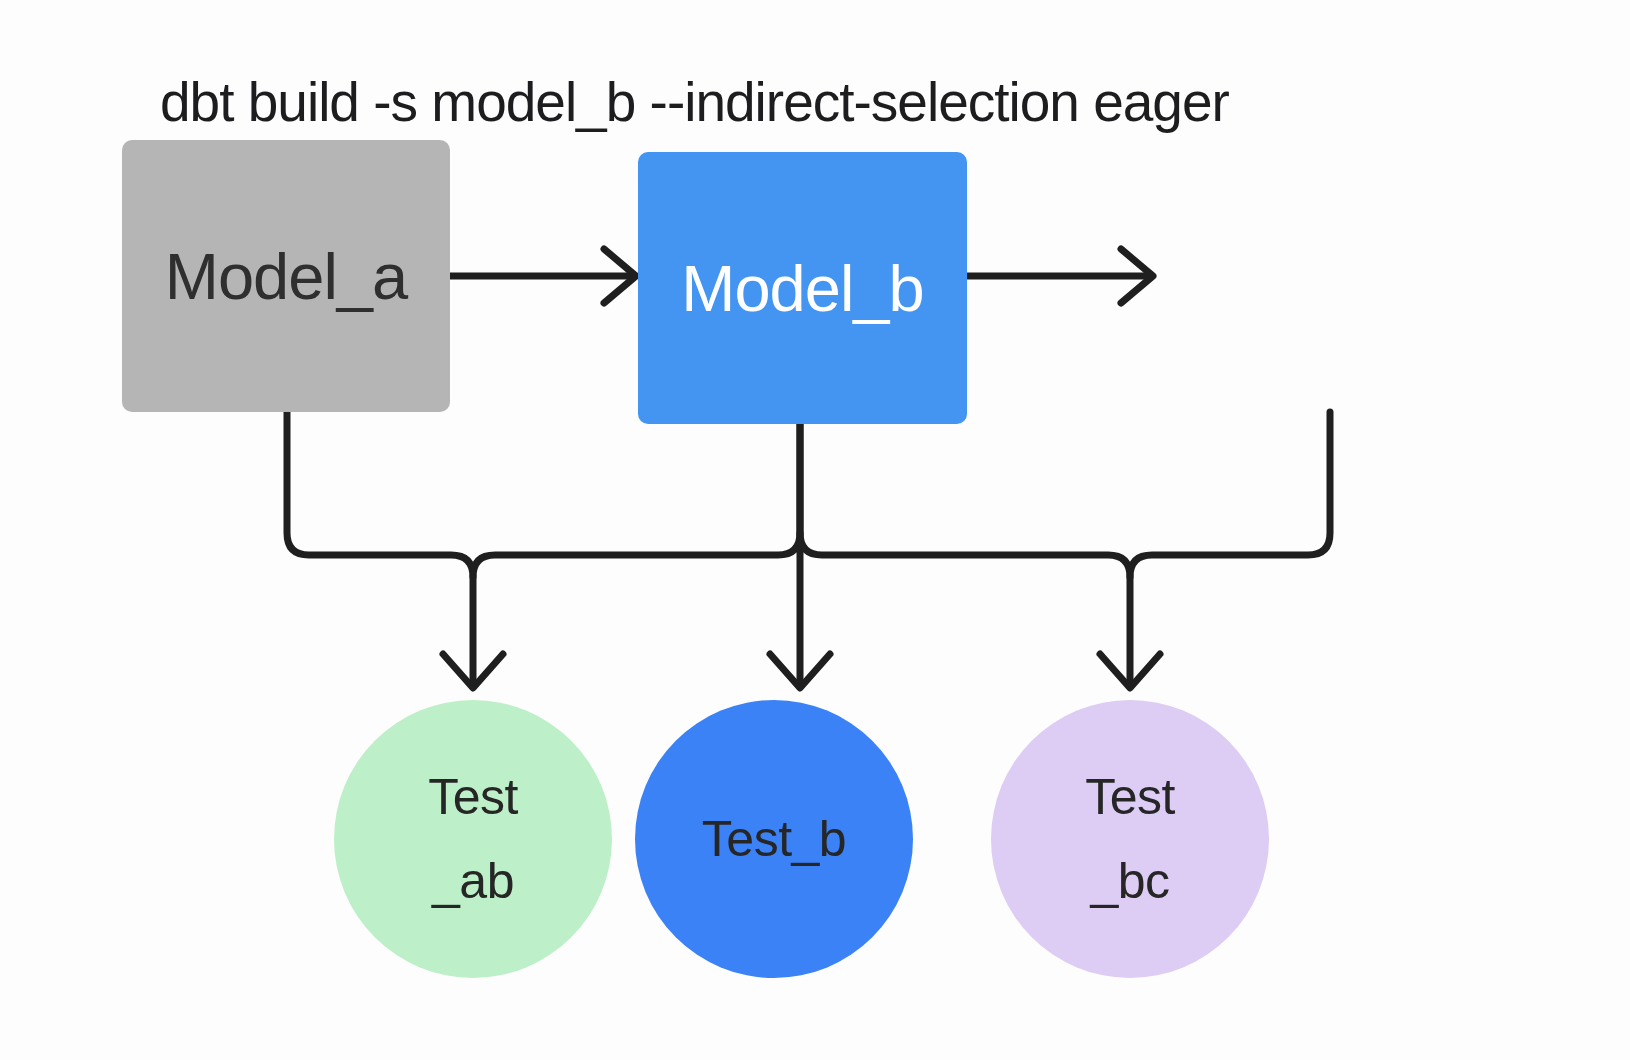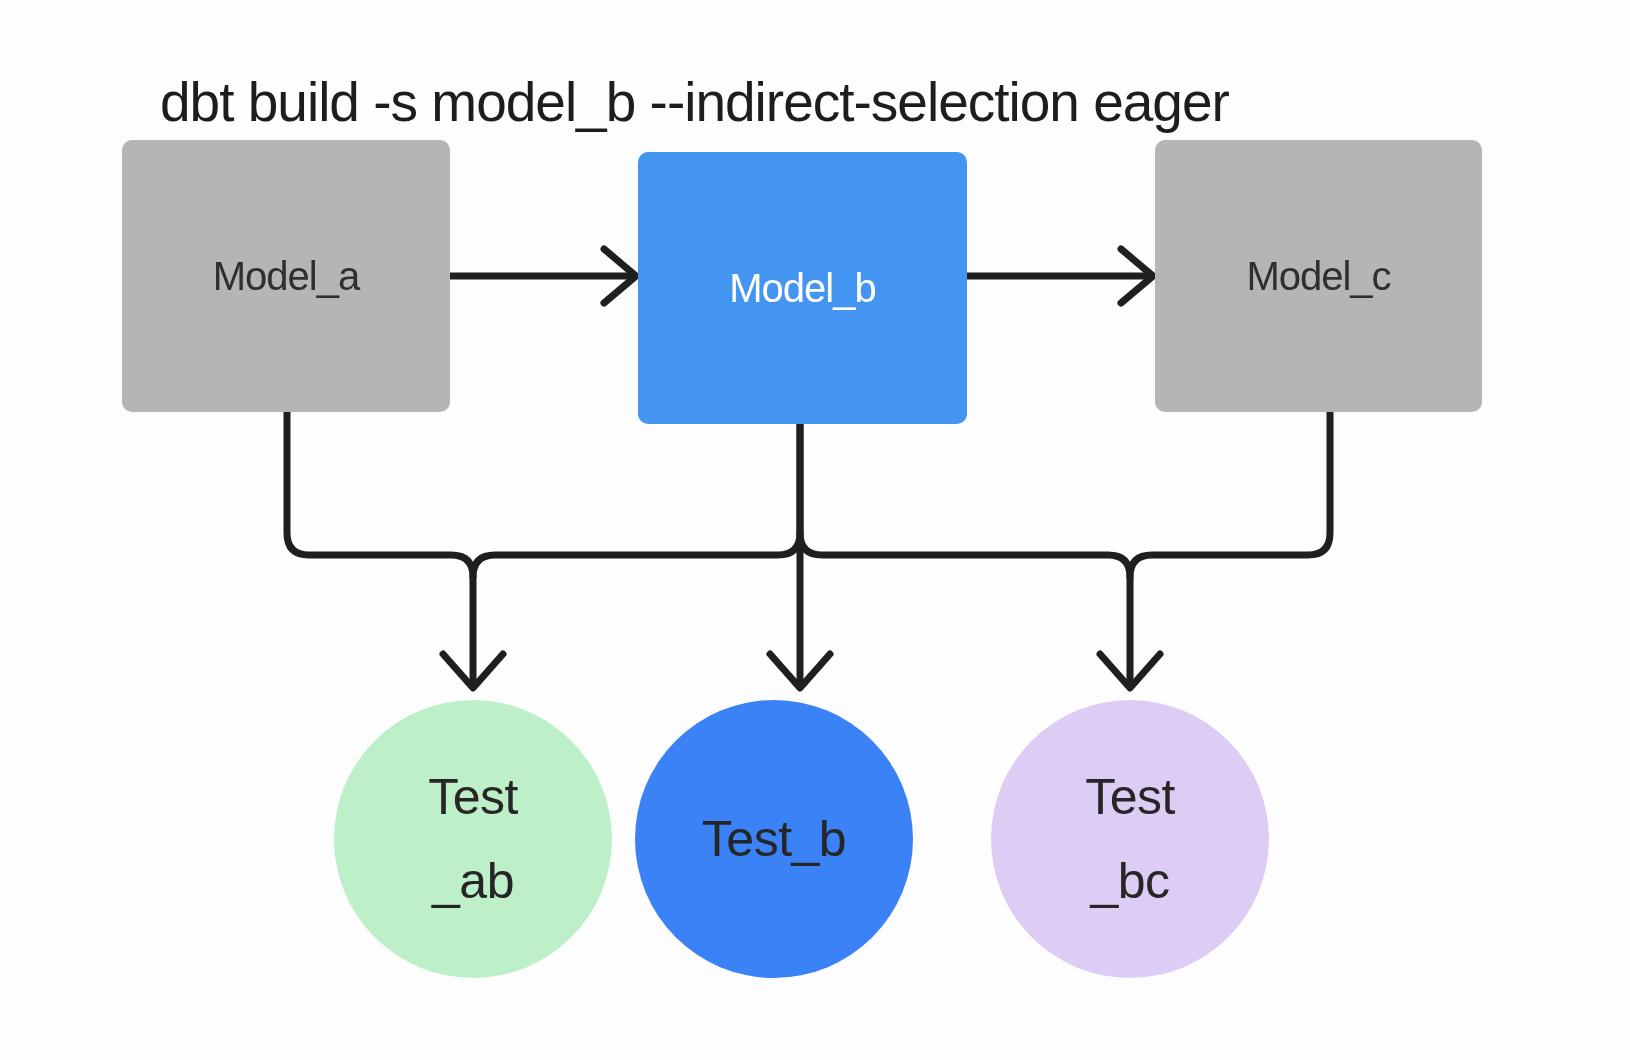--- a/index.html
+++ b/index.html
@@ -36,21 +36,21 @@
     display: flex;
     align-items: center;
     justify-content: center;
     text-align: center;
     box-sizing: border-box;
   }
   .node--model {
     width: 328px;
     height: 272px;
     border-radius: 10px;
-    font-size: 40px;
+    font-size: 65px;
     font-weight: 400;
     letter-spacing: -1px;
   }
   .node--test {
     width: 278px;
     height: 278px;
     border-radius: 50%;
     font-size: 50px;
     font-weight: 400;
     letter-spacing: -0.5px;
@@ -94,23 +94,20 @@
   </svg>
 
   <div class="node node--model" style="left: 122px; top: 140px; background: rgb(181, 181, 181); color: rgb(47, 47, 47);">
     <span>Model_a</span>
   </div>
 
   <div class="node node--model" style="left: 638px; top: 152px; width: 329px; background: rgb(68, 149, 241); color: rgb(255, 255, 255); text-align: center;">
     <span>Model_b</span>
   </div>
 
-  <div class="node node--model" style="left: 1155px; top: 140px; width: 327px; background: rgb(181, 181, 181); color: rgb(47, 47, 47);">
-    <span>Model_c</span>
-  </div>
 
   <div class="node node--test" style="left: 334px; top: 700px; background: rgb(189, 240, 200); color: rgb(38, 38, 38);">
     <span>Test</span>
     <span>_ab</span>
   </div>
 
   <div class="node node--test" style="left: 635px; top: 700px; background: #3b82f6; color: rgb(38, 38, 38);">
     <span>Test_b</span>
   </div>
 

